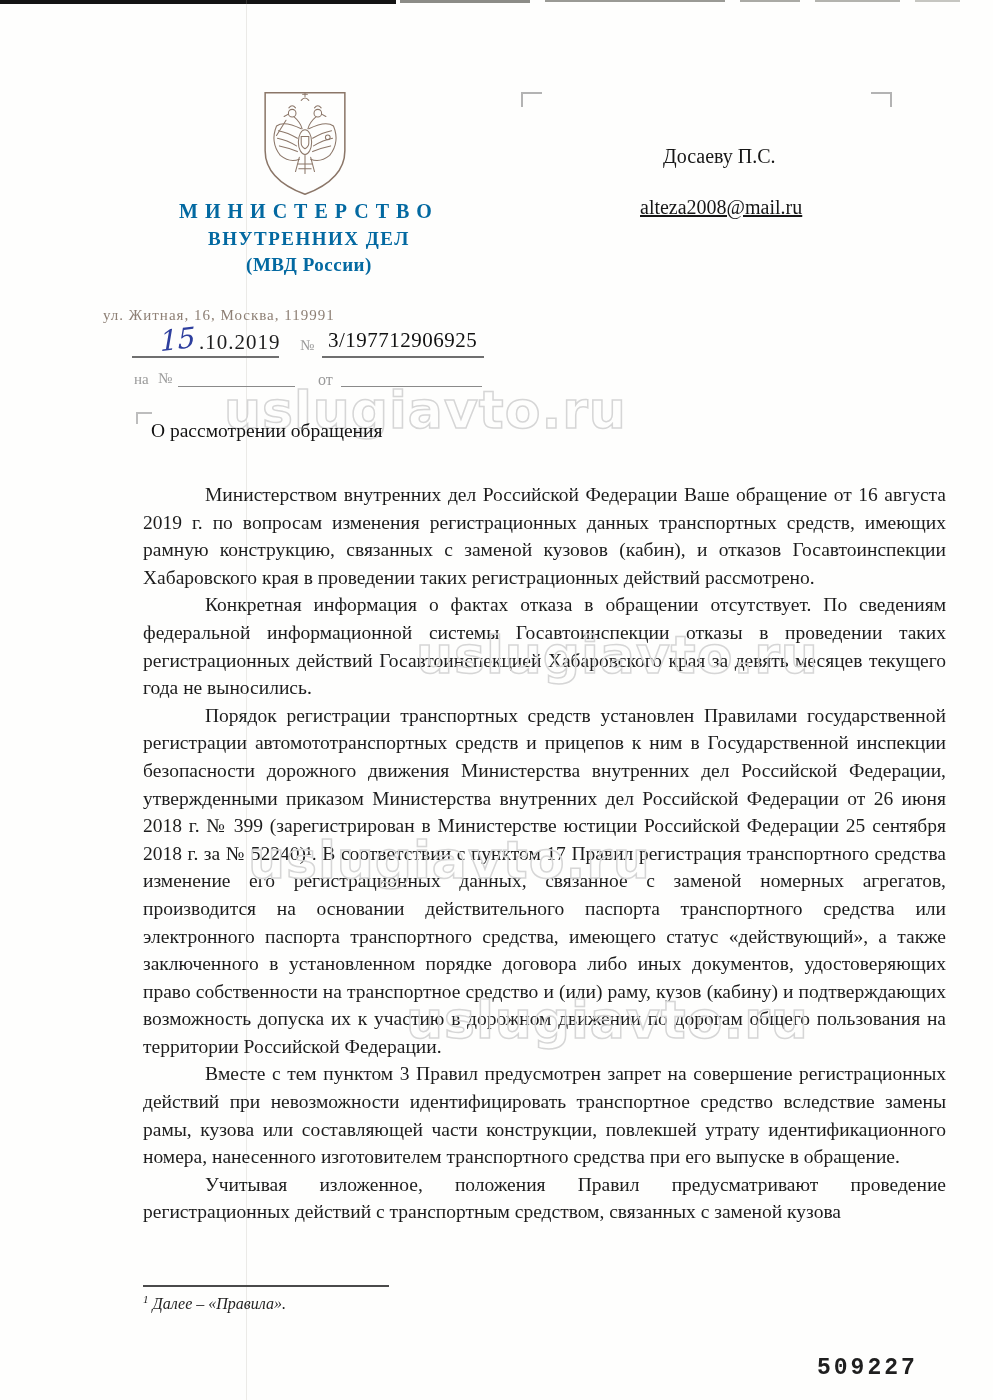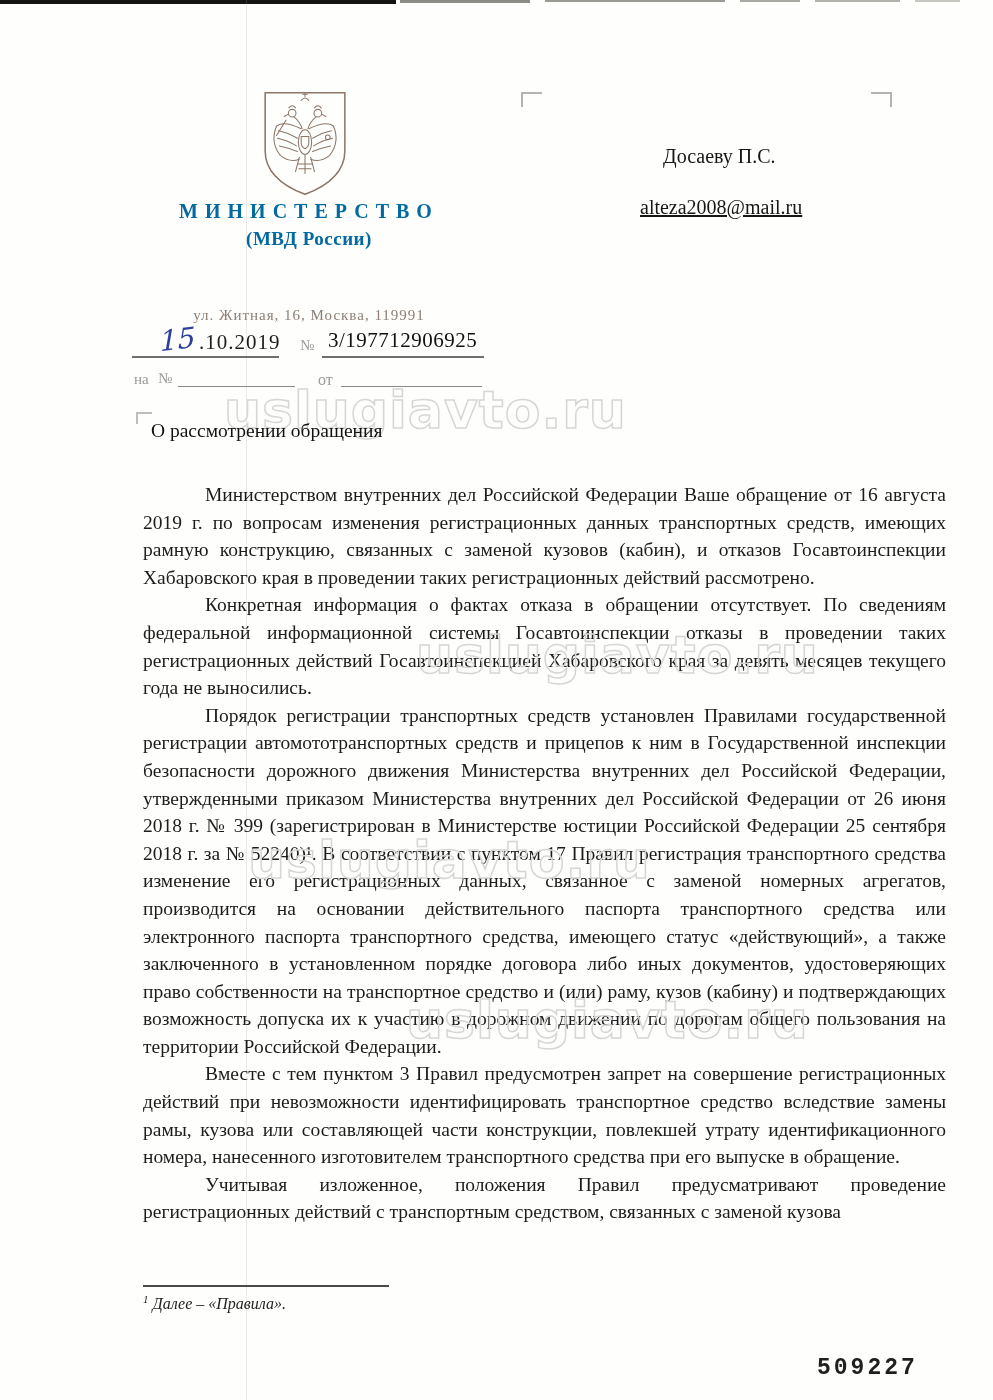--- a/index.html
+++ b/index.html
@@ -22,21 +22,21 @@
   .corner.tr { border-top: 2px solid #b3b3b3; border-right: 2px solid #b3b3b3; }
   .corner.sm { width: 14px; height: 10px; border-top: 2px solid #bdbdbd; border-left: 2px solid #bdbdbd; }
   
   .emblem { position: absolute; left: 256px; top: 88px; width: 98px; height: 112px; }
   .ministry { position: absolute; left: 103px; top: 200px; width: 412px; text-align: center;
               color: #0369a1; font-weight: bold; }
   .ministry .l1 { font-size: 20px; letter-spacing: 7px; margin-bottom: 5px; }
   .ministry .l2 { font-size: 19px; letter-spacing: 1.5px; margin-bottom: 4px; }
   .ministry .l3 { font-size: 19px; letter-spacing: 0.5px; margin-bottom: 4px; }
   .ministry .l4 { font-size: 19px; letter-spacing: 0.5px; }
-  .office-address { position: absolute; left: 103px; top: 307px; width: 412px; text-align: center;
+  .office-address { position: absolute; left: 103px; top: 307px; width: 412px; text-align: left;
                     font-size: 15px; color: #8d7f74; letter-spacing: 1px; }
   
   .recipient-name { position: absolute; left: 663px; top: 145px; font-size: 20px; color: #161616; }
   .recipient-email { position: absolute; left: 640px; top: 196px; font-size: 20px; color: #161616; text-decoration: underline; }
   
   .hand-date { position: absolute; left: 160px; top: 323px; font-size: 28px; font-style: italic;
                color: #2e3f9e; font-family: "DejaVu Serif", serif;
                transform: rotate(-7deg) skewX(-6deg); }
   .date-rest { position: absolute; left: 199px; top: 330px; font-size: 21px; color: #1d1d1d; letter-spacing: 1px; }
   .no-sign { position: absolute; left: 300px; top: 337px; font-size: 15px; color: #9a9a9a; }
@@ -109,20 +109,21 @@
         <path d="M46 51 h8 v7 q0 4 -4 6 q-4 -2 -4 -6 z"></path>
         <path d="M44 73 L40 88 M50 71 L50 90 M56 73 L60 88 M42 80 H58 M43.5 85 H56.5"></path>
         <path d="M30 34 L20 50"></path>
         <circle cx="74" cy="52" r="2.5"></circle>
       </g>
     </svg>
   </div>
 
   <div class="ministry">
     <div class="l1">МИНИСТЕРСТВО</div>
+    <div class="l2">ВНУТРЕННИХ ДЕЛ</div>
     <div class="l4">(МВД России)</div>
   </div>
   <div class="office-address">ул. Житная, 16, Москва, 119991</div>
 
   <div class="recipient-name">Досаеву П.С.</div>
   <div class="recipient-email">alteza2008@mail.ru</div>
 
   <div class="hand-date">15</div>
   <div class="date-rest">.10.2019</div>
   <div class="no-sign">№</div>

